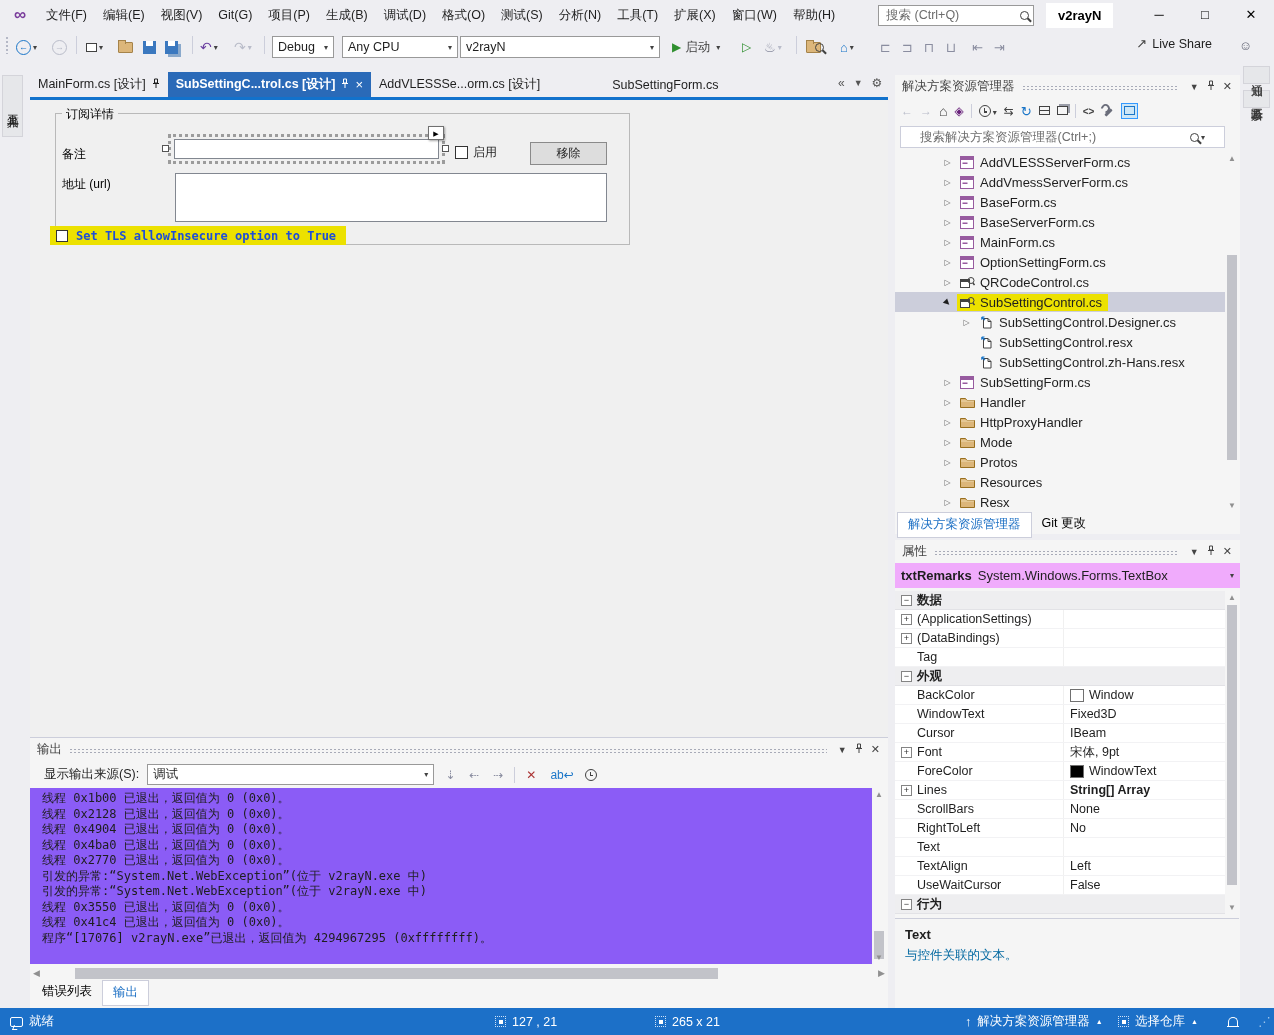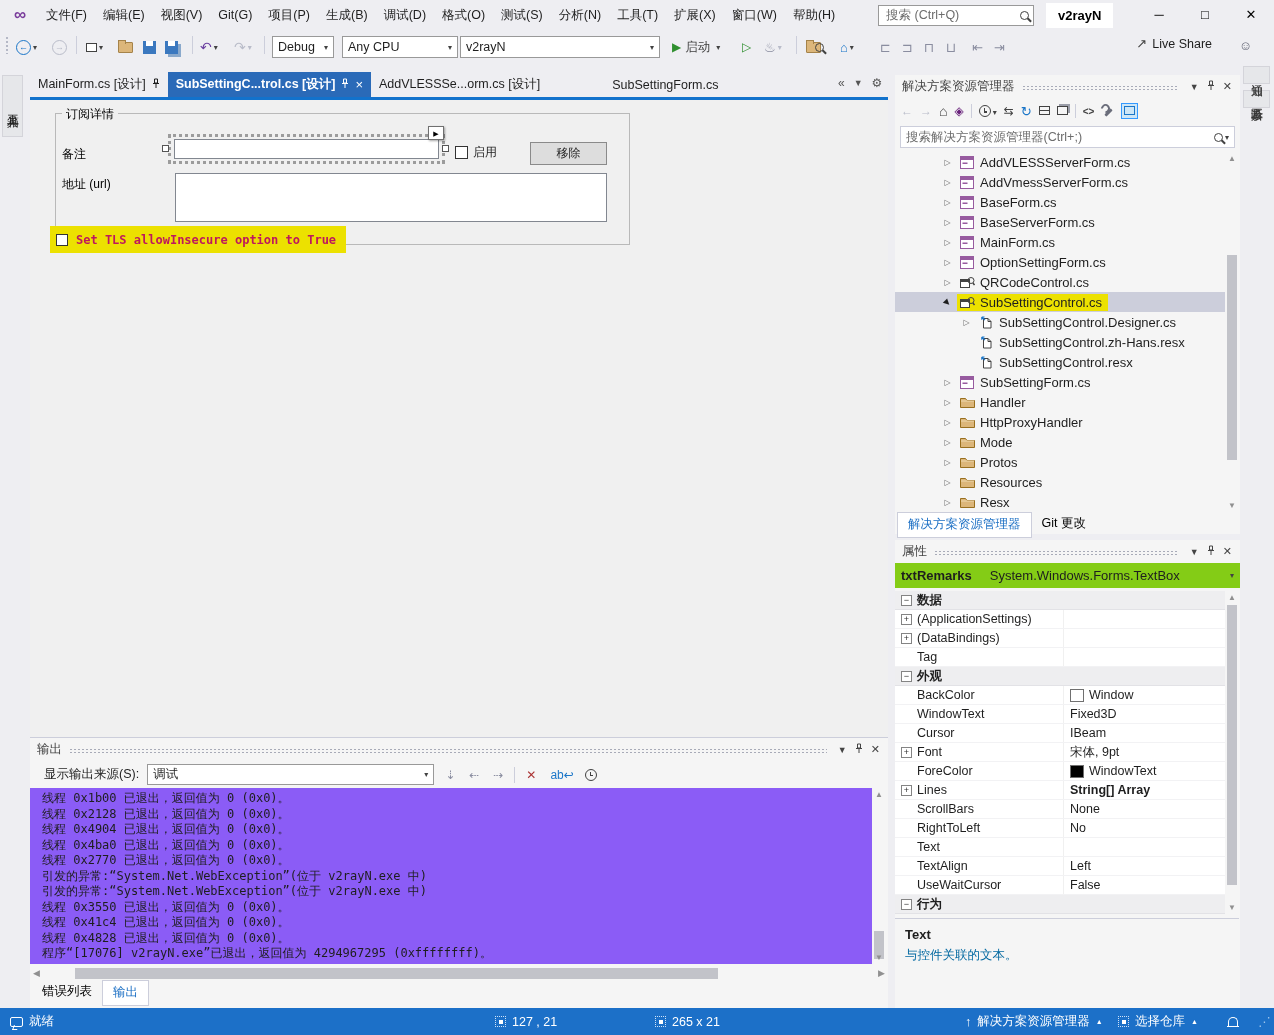--- a/index.html
+++ b/index.html
@@ -66,21 +66,21 @@
   #groupbox-title { position:absolute; left:32px; top:6px; background:#f0f0f0; padding:0 4px; font-size:12px; }
   .dz-label { position:absolute; font-size:12px; color:#000; }
   #sel-frame { position:absolute; left:138px; top:34px; width:277px; height:30px; border:3px dotted #9c9c9c; background:#f0f0f0; }
   #sel-textbox { position:absolute; left:144px; top:39px; width:265px; height:20px; background:#fff; border:1px solid #828790; }
   .handle { position:absolute; width:7px; height:7px; background:#fff; border:1px solid #555; }
   #smart-tag { position:absolute; left:398px; top:26px; width:16px; height:14px; background:#fff; border:1px solid #707070; box-shadow:1px 1px 2px rgba(0,0,0,.35); font-size:7px; text-align:center; line-height:13px; color:#000; }
   .cb { display:inline-block; width:13px; height:13px; background:#fff; border:1px solid #333; vertical-align:middle; }
   #chk-enable { position:absolute; left:425px; top:44px; display:flex; align-items:center; gap:5px; font-size:12px; }
   #btn-remove { position:absolute; left:500px; top:42px; width:77px; height:23px; background:#dddddd; border:1px solid #8a8a8a; text-align:center; line-height:21px; font-size:12px; }
   #url-textbox { position:absolute; left:145px; top:73px; width:432px; height:49px; background:#fff; border:1px solid #828790; }
-  #tls-chk { position:absolute; left:20px; top:126px; height:27px; display:flex; align-items:center; gap:8px; padding:0 10px 0 6px; font-family:"DejaVu Sans Mono","Liberation Mono",monospace; font-size:12px; font-weight:bold; color:#be185d; }
+  #tls-chk { position:absolute; left:20px; top:126px; height:19px; display:flex; align-items:center; gap:8px; padding:0 10px 0 6px; font-family:"DejaVu Sans Mono","Liberation Mono",monospace; font-size:12px; font-weight:bold; color:#1d4ed8; }
   #tls-chk .cb { width:12px; height:12px; }
 
   
   .tw-header { display:flex; align-items:center; height:23px; padding:0 4px 0 7px; color:#444; font-size:12.5px; }
   .tw-dots { flex:1; height:6px; margin:0 7px; background-image:radial-gradient(#a8abb8 0.8px, transparent 0.9px); background-size:4px 3px; background-position:0 1px; }
   .tw-hicon { margin:0 4px; font-size:11px; color:#444; }
   .pinicon svg { stroke:#444; }
 
   
   #output-panel { position:absolute; left:30px; top:737px; width:858px; height:271px; background:#f5f5f5; border-top:1px solid #cccedb; }
@@ -109,38 +109,38 @@
   #se-toolbar { display:flex; align-items:center; height:26px; padding-left:6px; gap:7px; color:#424242; }
   #se-toolbar .ticn { font-size:12px; }
   #se-toolbar .dis { color:#b9bcc9; }
   #se-toolbar .blue { color:#1b76c8; }
   #se-toolbar .purple { color:#68217a; }
   .selbox { border:1px solid #3399ff; background:#cde6f7; padding:0 2px; }
   .boxicon { display:inline-block; width:11px; height:9px; border:1px solid #424242; position:relative; }
   .wrench { position:relative; width:13px; height:13px; display:inline-block; }
   .wrench::before { content:''; position:absolute; left:6px; top:3px; width:3px; height:9px; background:#6a6d7a; transform:rotate(45deg); border-radius:1px; }
   .wrench::after { content:''; position:absolute; left:0; top:-1px; width:5px; height:5px; border:2px solid #6a6d7a; border-radius:50%; border-bottom-color:transparent; transform:rotate(45deg); }
-  #se-search { margin:2px 5px 2px 5px; height:22px; background:#fff; border:1px solid #cccedb; display:flex; align-items:center; padding:0 5px; color:#6d6d6d; }
+  #se-search { margin:2px 15px 2px 5px; height:22px; background:#fff; border:1px solid #cccedb; display:flex; align-items:center; padding:0 19px; color:#6d6d6d; }
   #se-search .grow { flex:1; }
   #se-tree { position:absolute; left:0; top:77px; width:330px; height:360px; overflow:hidden; }
   .trow { height:20px; display:flex; align-items:center; gap:4px; white-space:nowrap; }
   .trow.selected { background:#cccedb; }
   .tarrow { width:11px; font-size:8px; color:#6d6d6d; text-align:center; flex:none; }
   .tarrow.exp { color:#1e1e1e; transform:rotate(45deg); }
   .titem { display:flex; align-items:center; gap:5px; padding:1px 6px 1px 2px; font-size:13px; }
   .titem.hl { background:#e5df00; }
   .ticon { width:16px; display:inline-flex; justify-content:center; flex:none; }
   #se-vscroll { position:absolute; left:330px; top:77px; width:14px; height:360px; background:#f5f5f5; }
   #se-vscroll .sarrow { position:absolute; left:0; width:14px; text-align:center; font-size:8px; color:#909090; }
   #sethumb { position:absolute; left:2px; top:103px; width:10px; height:205px; background:#c2c3c9; }
   #se-tabs { position:absolute; left:2px; top:437px; display:flex; }
 
   
   #properties-panel { position:absolute; left:895px; top:540px; width:345px; height:468px; background:#f5f5f5; }
-  #prop-object-row { height:25px; background:#84cc16; display:flex; align-items:center; padding:0 6px; gap:18px; font-size:13px; }
+  #prop-object-row { height:25px; background:#f0abfc; display:flex; align-items:center; padding:0 6px; gap:6px; font-size:13px; }
   #prop-object-row .grow { flex:1; }
   #prop-toolbar { display:flex; align-items:center; height:26px; padding-left:6px; gap:8px; }
   .pticn { font-size:12px; color:#424242; }
   .cat-icon { display:inline-block; width:12px; height:11px; border:1px solid #424242; background:linear-gradient(#424242 2px, transparent 2px); position:relative; }
   .bolt { color:#d9822b; font-weight:bold; font-size:13px; font-family:"DejaVu Sans",sans-serif; }
   #prop-grid { position:absolute; left:0; top:51px; width:330px; height:323px; overflow:hidden; background:#fff; }
   .prow { height:19px; display:flex; align-items:center; border-bottom:1px solid #f2f2f4; font-size:12.5px; }
   .prow.cat { background:#eeeef0; font-weight:bold; border-bottom:1px solid #e2e2e6; }
   .pexp { width:11px; height:11px; border:1px solid #848484; background:#fff; font-size:9px; line-height:9px; text-align:center; color:#333; margin:0 5px 0 6px; flex:none; font-weight:normal; }
   .pname { width:168px; display:flex; align-items:center; flex:none; overflow:hidden; }
@@ -360,21 +360,20 @@
         <div id="output-lines">
           <div class="oline">线程 0x1b00 已退出，返回值为 0 (0x0)。</div>
           <div class="oline">线程 0x2128 已退出，返回值为 0 (0x0)。</div>
           <div class="oline">线程 0x4904 已退出，返回值为 0 (0x0)。</div>
           <div class="oline">线程 0x4ba0 已退出，返回值为 0 (0x0)。</div>
           <div class="oline">线程 0x2770 已退出，返回值为 0 (0x0)。</div>
           <div class="oline">引发的异常:“System.Net.WebException”(位于 v2rayN.exe 中)</div>
           <div class="oline">引发的异常:“System.Net.WebException”(位于 v2rayN.exe 中)</div>
           <div class="oline">线程 0x3550 已退出，返回值为 0 (0x0)。</div>
           <div class="oline">线程 0x41c4 已退出，返回值为 0 (0x0)。</div>
-          <div class="oline">线程 0x4828 已退出，返回值为 0 (0x0)。</div>
           <div class="oline">程序“[17076] v2rayN.exe”已退出，返回值为 4294967295 (0xffffffff)。</div>
         </div>
       </div>
     <div id="output-vscroll">
       <span class="sarrow" style="top:2px;">▲</span>
       <div id="ovthumb"></div>
       <span class="sarrow" style="bottom:2px;">▼</span>
     </div>
     <div id="output-hscroll">
       <span class="sarrow" style="left:3px;">◀</span>
@@ -542,34 +541,34 @@
         <div class="trow" style="padding-left: 66px;">
           <span class="tarrow"></span>
           <span class="titem">
             <span class="ticon">
               <svg width="13" height="14">
                 <path d="M3.5 3.5h4.5l3 3v6.5h-7.5z" fill="#fff" stroke="#424242"></path>
                 <path d="M8 3.5v3h3" fill="none" stroke="#424242"></path>
                 <path d="M5 5.2 1.8 2 M1.8 2h2.7 M1.8 2v2.7" fill="none" stroke="#1b76c8" stroke-width="1.2"></path>
               </svg>
             </span>
-            <span class="tlabel">SubSettingControl.zh-Hans.resx</span>
+            <span class="tlabel">SubSettingControl.resx</span>
           </span>
         </div>
         <div class="trow" style="padding-left: 66px;">
           <span class="tarrow"></span>
           <span class="titem">
             <span class="ticon">
               <svg width="13" height="14">
                 <path d="M3.5 3.5h4.5l3 3v6.5h-7.5z" fill="#fff" stroke="#424242"></path>
                 <path d="M8 3.5v3h3" fill="none" stroke="#424242"></path>
                 <path d="M5 5.2 1.8 2 M1.8 2h2.7 M1.8 2v2.7" fill="none" stroke="#1b76c8" stroke-width="1.2"></path>
               </svg>
             </span>
-            <span class="tlabel">SubSettingControl.resx</span>
+            <span class="tlabel">SubSettingControl.zh-Hans.resx</span>
           </span>
         </div>
         <div class="trow" style="padding-left: 47px;">
           <span class="tarrow">▷</span>
           <span class="titem">
             <span class="ticon">
               <svg width="14" height="13">
                 <rect x="0.5" y="0.5" width="13" height="12" fill="#fff" stroke="#975b9f"></rect>
                 <rect x="1" y="1" width="12" height="3" fill="#975b9f"></rect>
                 <rect x="2.5" y="6.5" width="5" height="1.5" fill="#975b9f"></rect>

